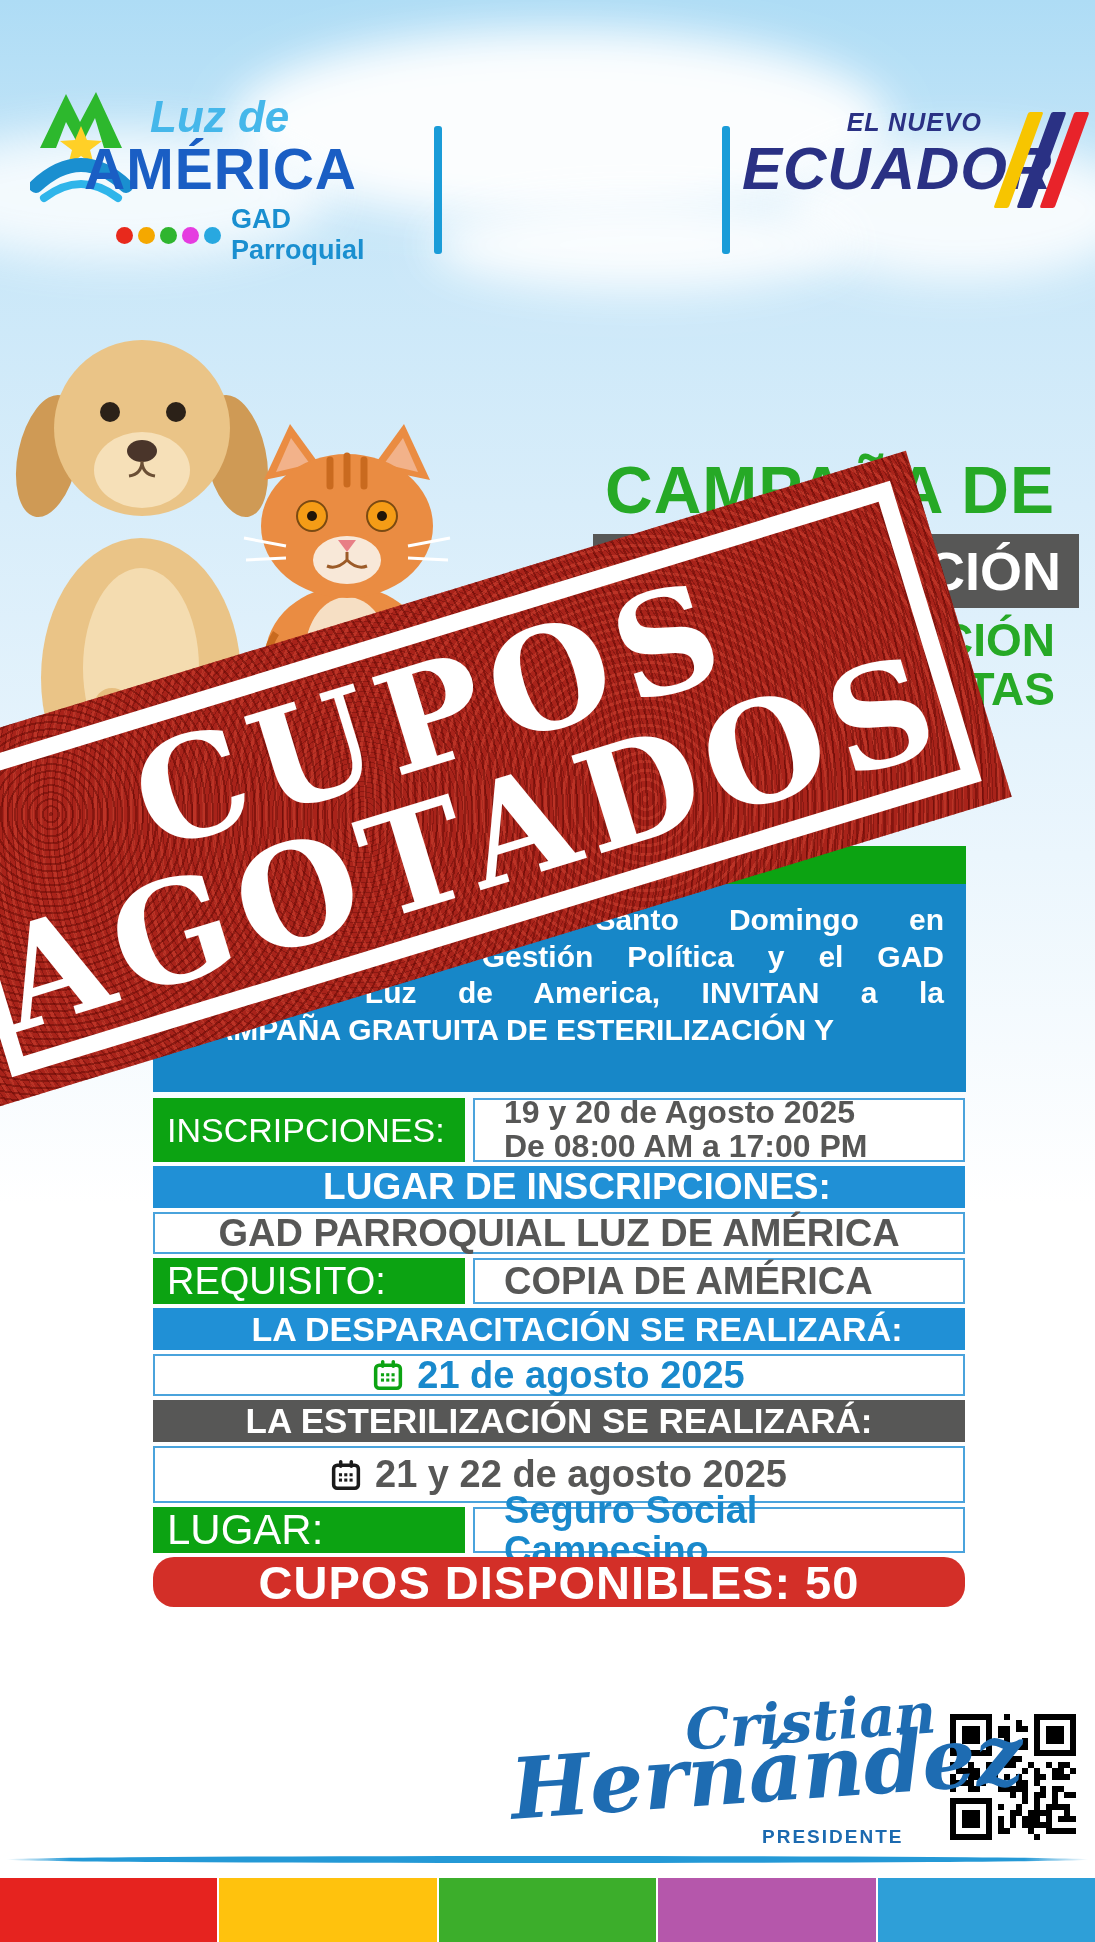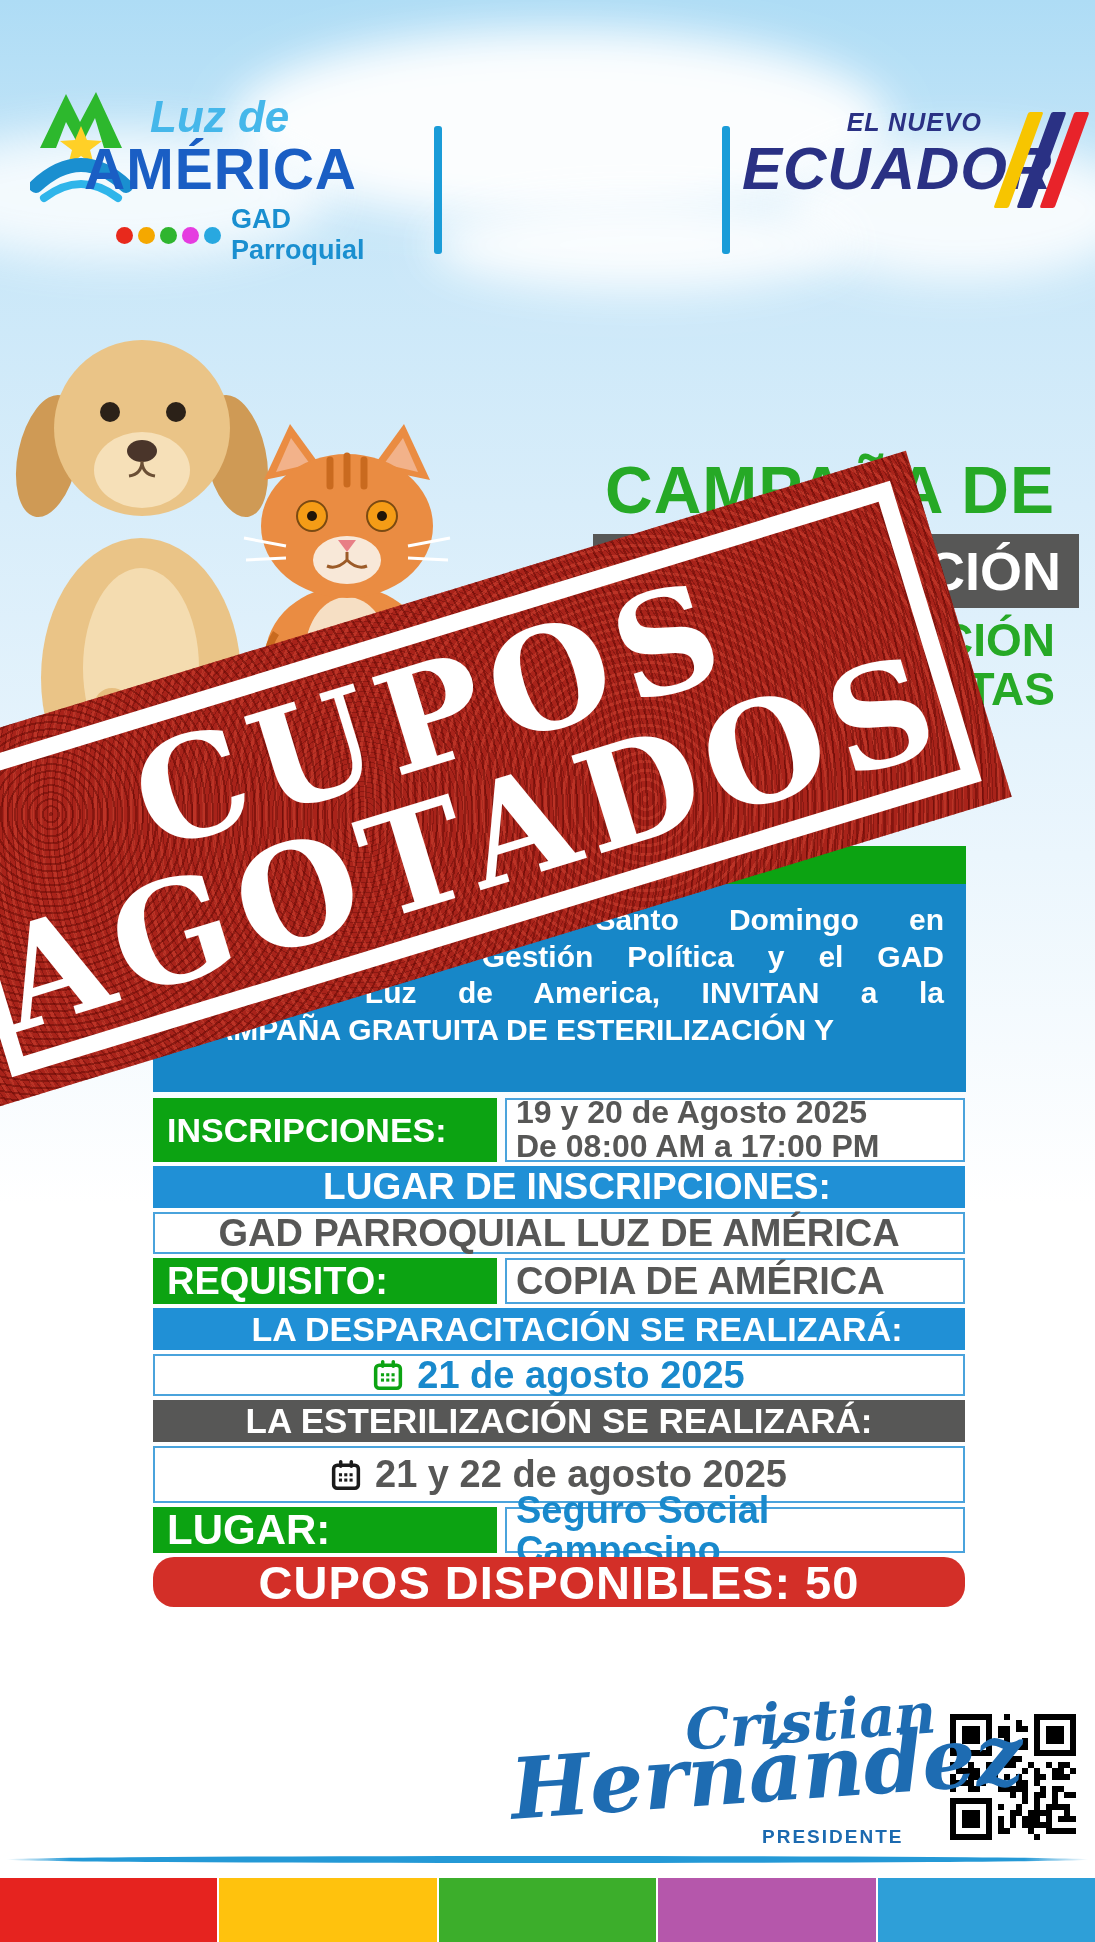--- a/index.html
+++ b/index.html
@@ -47,24 +47,24 @@
   .t3{margin-top:8px;}
   .green-strip{position:absolute;left:600px;top:846px;width:366px;height:40px;background:#0ca312;z-index:3;}
   
   .invite{position:absolute;left:153px;top:884px;width:813px;height:208px;background:#1787c8;
           box-sizing:border-box;padding:18px 22px 10px 22px;z-index:3;}
   .invite .ln{color:#fff;font-weight:bold;font-size:30px;line-height:1.22;text-align:justify;text-align-last:justify;}
   .invite .ln:last-child{text-align-last:left;}
   
   .tbl{position:absolute;left:153px;top:1098px;width:812px;z-index:2;}
   .row{display:flex;margin-bottom:4px;}
-  .cell-label{background:#0ca312;color:#fff;font-weight:bold;font-size:34px;display:flex;align-items:center;
-              padding-left:14px;width:344px;box-sizing:border-box;margin-right:8px;flex:none;}
+  .cell-label{background:#0ca312;color:#fff;font-weight:normal;font-size:34px;display:flex;align-items:center;
+              padding-left:14px;width:312px;box-sizing:border-box;margin-right:8px;flex:none;}
   .cell-value{background:#fff;border:2px solid #4aa3dc;box-sizing:border-box;flex:1;display:flex;
-              flex-direction:column;justify-content:center;padding-left:9px;}
+              flex-direction:column;justify-content:center;padding-left:29px;}
   .vline1,.vline2{color:#575756;font-weight:bold;font-size:32px;line-height:1.06;}
   .full{width:100%;display:flex;align-items:center;justify-content:center;box-sizing:border-box;gap:14px;}
   .h64{height:64px}.h46{height:46px}.h44{height:57px}.h42{height:42px}.h50{height:50px}
   .bg-blue{background:#2090d6;color:#fff;font-weight:bold;font-size:37px;padding-left:36px;}
   .bg-white{background:#fff;border:2px solid #4aa3dc;font-weight:bold;font-size:38px;color:#575756;}
   .bg-gray{background:#575756;color:#fff;font-weight:bold;font-size:35px;}
   .bg-red{background:#d32f28;color:#fff;font-weight:bold;font-size:47px;letter-spacing:1px;border-radius:21px;}
   .txt-blue{color:#1989cc;}
   .cal{flex:none;}
   .cal-green{color:#0ca312;}

